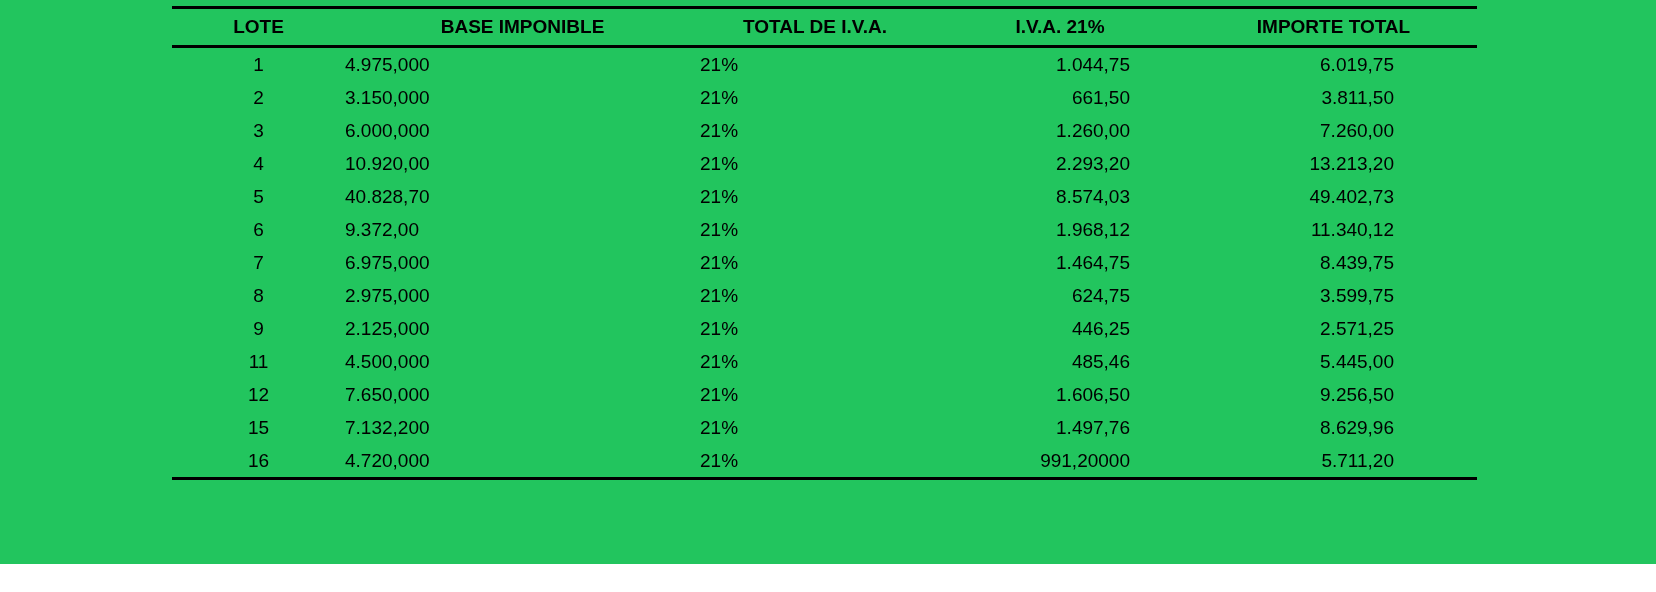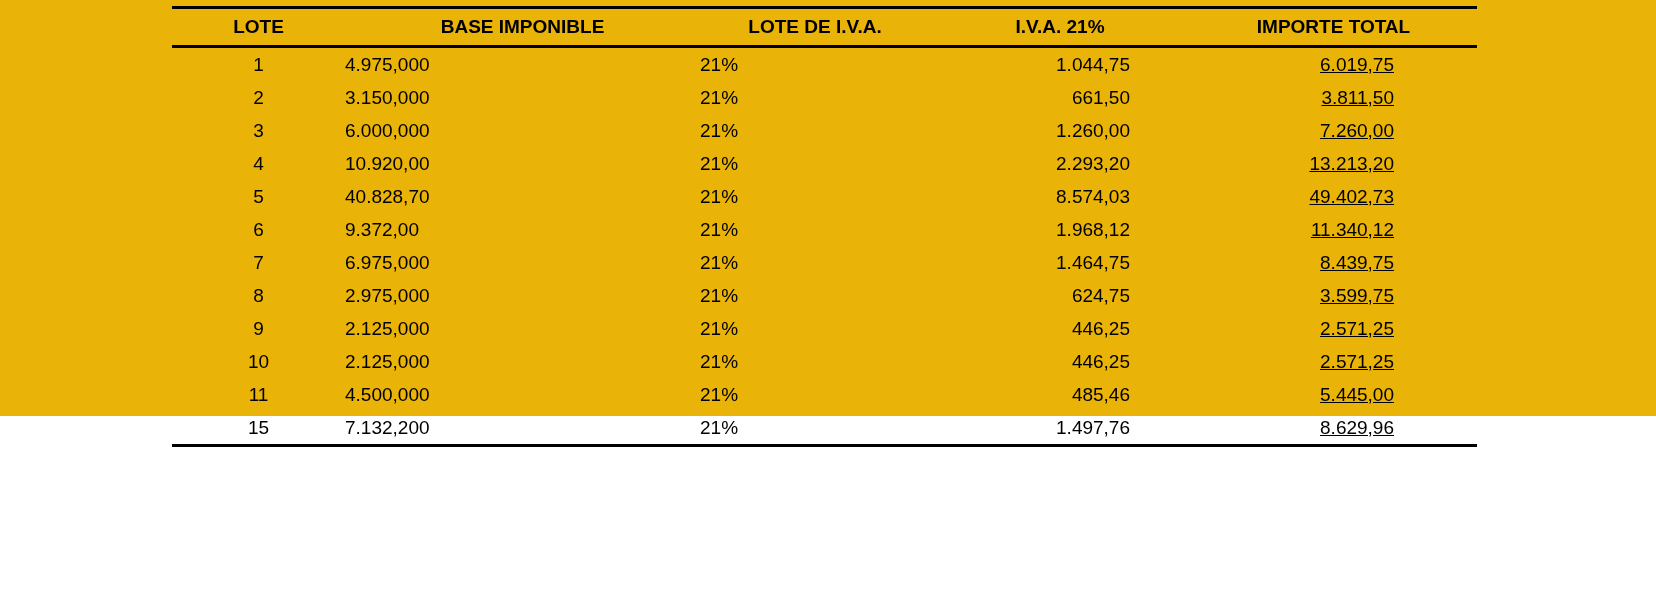--- a/index.html
+++ b/index.html
@@ -7,22 +7,22 @@
     padding: 0;
     background: #ffffff;
     width: 1656px;
     height: 592px;
     overflow: hidden;
     font-family: "Liberation Sans", "DejaVu Sans", sans-serif;
   }
   .page {
     position: relative;
     width: 1656px;
-    height: 416px;
-    background: #eab308;
+    height: 564px;
+    background: #22c55e;
   }
   table.iva-table {
     position: absolute;
     left: 172px;
     top: 6px;
     width: 1305px;
     border-collapse: collapse;
     table-layout: fixed;
     color: #000000;
     border-top: 3px solid #000000;
@@ -52,39 +52,39 @@
   .col-lote  { width: 173px; }
   .col-base  { width: 355px; }
   .col-tipo  { width: 230px; }
   .col-iva   { width: 260px; }
   .col-total { width: 287px; }
 
   td.c-lote  { text-align: center; }
   td.c-base  { text-align: left; padding-right: 130px; }
   td.c-tipo  { }
   td.c-iva   { text-align: right; padding-right: 60px; }
-  td.c-total { text-align: right; padding-right: 83px; text-decoration: underline; }
+  td.c-total { text-align: right; padding-right: 83px; }
 </style>
 </head>
 <body>
 
 <div class="page">
   <table class="iva-table">
     <colgroup>
       <col class="col-lote">
       <col class="col-base">
       <col class="col-tipo">
       <col class="col-iva">
       <col class="col-total">
     </colgroup>
     <thead>
       <tr>
         <th>LOTE</th>
         <th>BASE IMPONIBLE</th>
-        <th>LOTE DE I.V.A.</th>
+        <th>TOTAL DE I.V.A.</th>
         <th>I.V.A. 21%</th>
         <th>IMPORTE TOTAL</th>
       </tr>
     </thead>
     <tbody id="table-body">
   <tr>
     <td class="c-lote">1</td>
     <td class="c-base">4.975,000</td>
     <td class="c-tipo">21%</td>
     <td class="c-iva">1.044,75</td>
@@ -148,42 +148,49 @@
   </tr>
 
   <tr>
     <td class="c-lote">9</td>
     <td class="c-base">2.125,000</td>
     <td class="c-tipo">21%</td>
     <td class="c-iva">446,25</td>
     <td class="c-total">2.571,25</td>
   </tr>
 
-  <tr>
-    <td class="c-lote">10</td>
-    <td class="c-base">2.125,000</td>
-    <td class="c-tipo">21%</td>
-    <td class="c-iva">446,25</td>
-    <td class="c-total">2.571,25</td>
-  </tr>
 
   <tr>
     <td class="c-lote">11</td>
     <td class="c-base">4.500,000</td>
     <td class="c-tipo">21%</td>
     <td class="c-iva">485,46</td>
     <td class="c-total">5.445,00</td>
   </tr>
 
+  <tr>
+    <td class="c-lote">12</td>
+    <td class="c-base">7.650,000</td>
+    <td class="c-tipo">21%</td>
+    <td class="c-iva">1.606,50</td>
+    <td class="c-total">9.256,50</td>
+  </tr>
 
 
 
   <tr>
     <td class="c-lote">15</td>
     <td class="c-base">7.132,200</td>
     <td class="c-tipo">21%</td>
     <td class="c-iva">1.497,76</td>
     <td class="c-total">8.629,96</td>
   </tr>
 
+  <tr>
+    <td class="c-lote">16</td>
+    <td class="c-base">4.720,000</td>
+    <td class="c-tipo">21%</td>
+    <td class="c-iva">991,20000</td>
+    <td class="c-total">5.711,20</td>
+  </tr>
 </tbody>
   </table>
 </div>
 
 </body></html>

